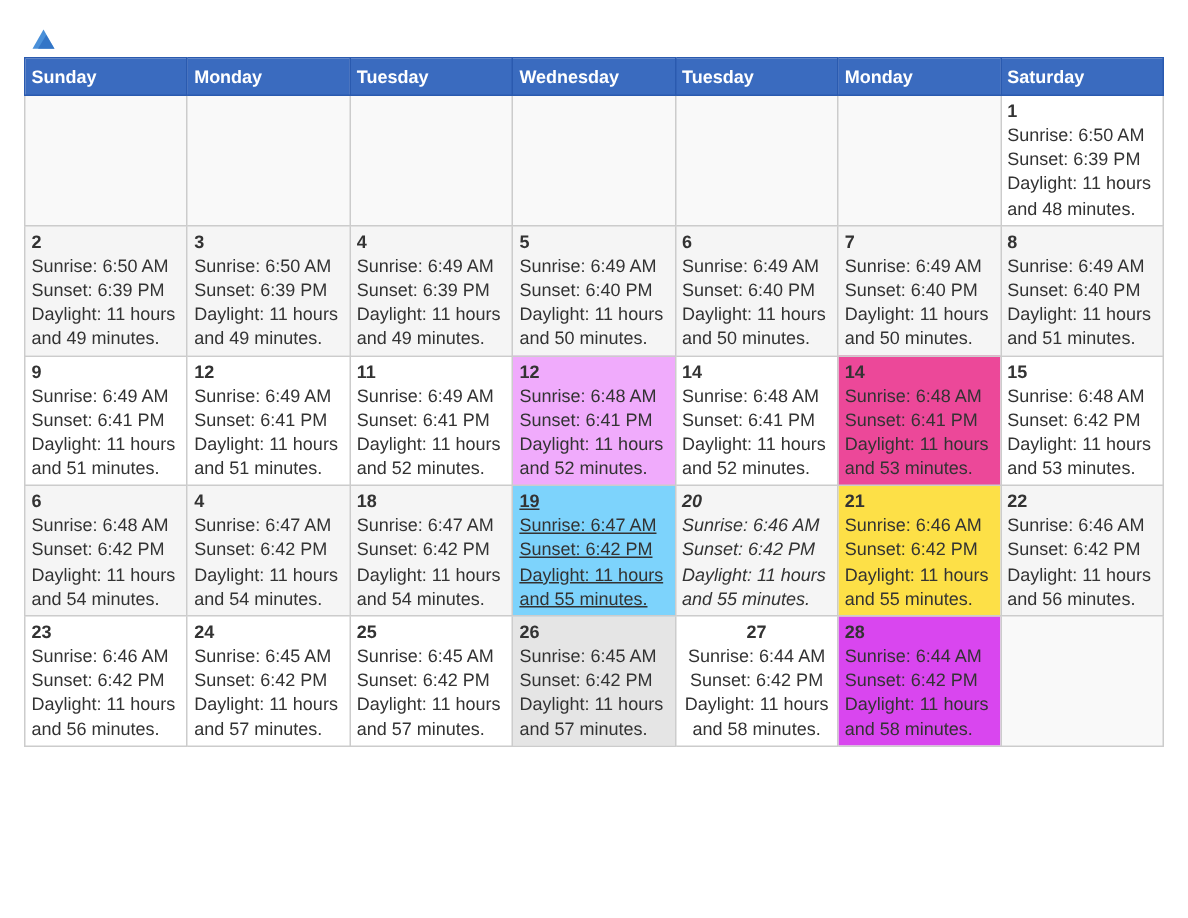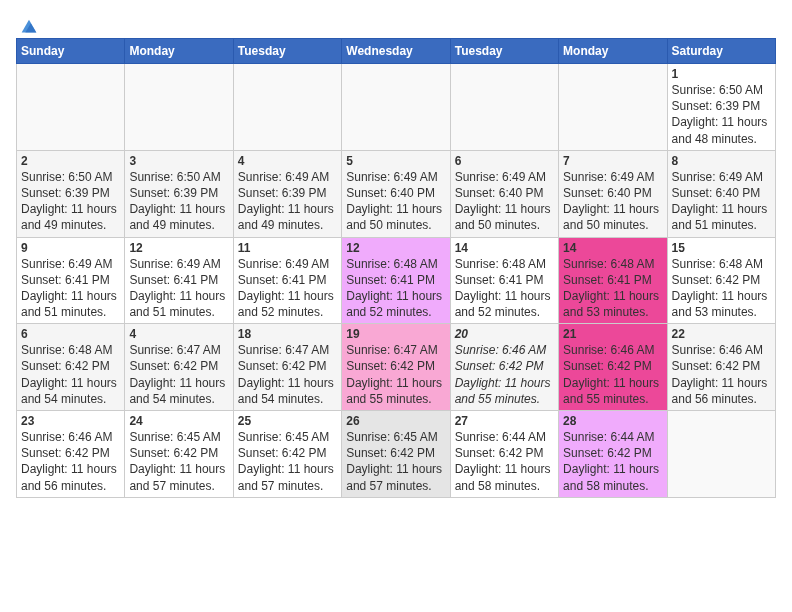--- a/index.html
+++ b/index.html
@@ -246,33 +246,33 @@
             <div class="day-info" style="white-space: pre-line;">Sunrise: 6:47 AM
 Sunset: 6:42 PM
 Daylight: 11 hours and 54 minutes.</div>
           </td>
           <td style="background: rgb(245, 245, 245);">
             <span class="day-num">18</span>
             <div class="day-info" style="white-space: pre-line;">Sunrise: 6:47 AM
 Sunset: 6:42 PM
 Daylight: 11 hours and 54 minutes.</div>
           </td>
-          <td style="background: #f9a8d4;">
+          <td style="background: #7dd3fc; text-decoration: underline;">
             <span class="day-num">19</span>
             <div class="day-info" style="white-space: pre-line;">Sunrise: 6:47 AM
 Sunset: 6:42 PM
 Daylight: 11 hours and 55 minutes.</div>
           </td>
           <td style="background: rgb(245, 245, 245); font-style: italic;">
             <span class="day-num">20</span>
             <div class="day-info" style="white-space: pre-line;">Sunrise: 6:46 AM
 Sunset: 6:42 PM
 Daylight: 11 hours and 55 minutes.</div>
           </td>
-          <td style="background: #ec4899;">
+          <td style="background: #fde047;">
             <span class="day-num">21</span>
             <div class="day-info" style="white-space: pre-line;">Sunrise: 6:46 AM
 Sunset: 6:42 PM
 Daylight: 11 hours and 55 minutes.</div>
           </td>
           <td style="background: rgb(245, 245, 245);">
             <span class="day-num">22</span>
             <div class="day-info" style="white-space: pre-line;">Sunrise: 6:46 AM
 Sunset: 6:42 PM
 Daylight: 11 hours and 56 minutes.</div>
@@ -296,27 +296,27 @@
             <div class="day-info" style="white-space: pre-line;">Sunrise: 6:45 AM
 Sunset: 6:42 PM
 Daylight: 11 hours and 57 minutes.</div>
           </td>
           <td style="background: #e5e5e5;">
             <span class="day-num">26</span>
             <div class="day-info" style="white-space: pre-line;">Sunrise: 6:45 AM
 Sunset: 6:42 PM
 Daylight: 11 hours and 57 minutes.</div>
           </td>
-          <td style="background: rgb(255, 255, 255);">
+          <td style="background: rgb(255, 255, 255); text-align: center;">
             <span class="day-num">27</span>
             <div class="day-info" style="white-space: pre-line;">Sunrise: 6:44 AM
 Sunset: 6:42 PM
 Daylight: 11 hours and 58 minutes.</div>
           </td>
-          <td style="background: #f0abfc;">
+          <td style="background: #d946ef;">
             <span class="day-num">28</span>
             <div class="day-info" style="white-space: pre-line;">Sunrise: 6:44 AM
 Sunset: 6:42 PM
 Daylight: 11 hours and 58 minutes.</div>
           </td>
           <td class="empty-cell" style="background: rgb(255, 255, 255);"></td>
         </tr>
       </tbody>
   </table>
 </div>

